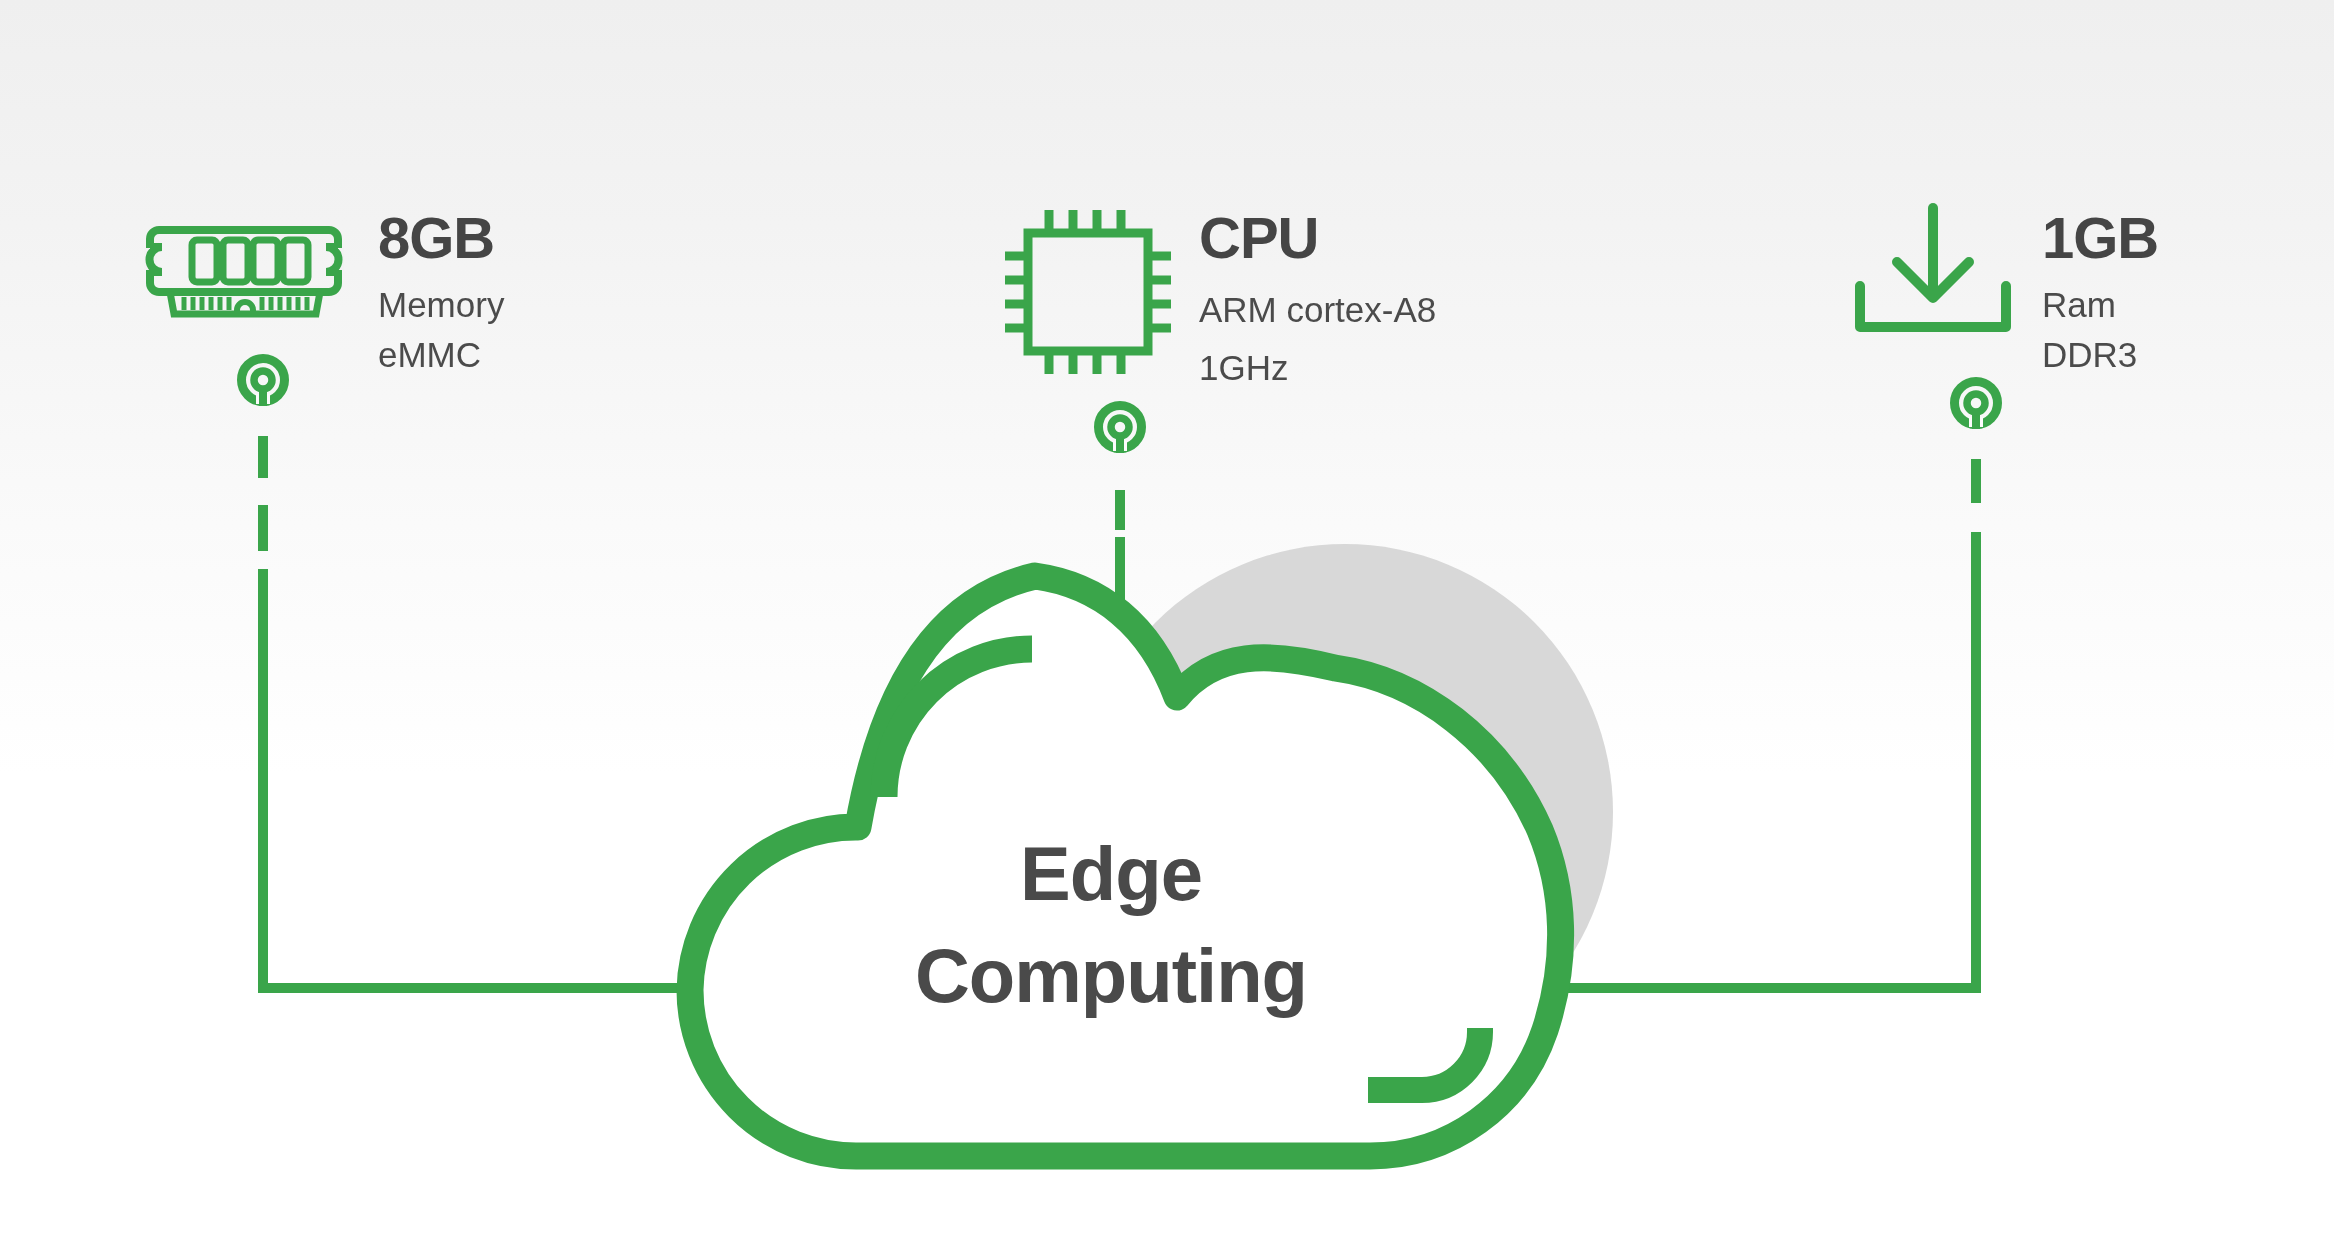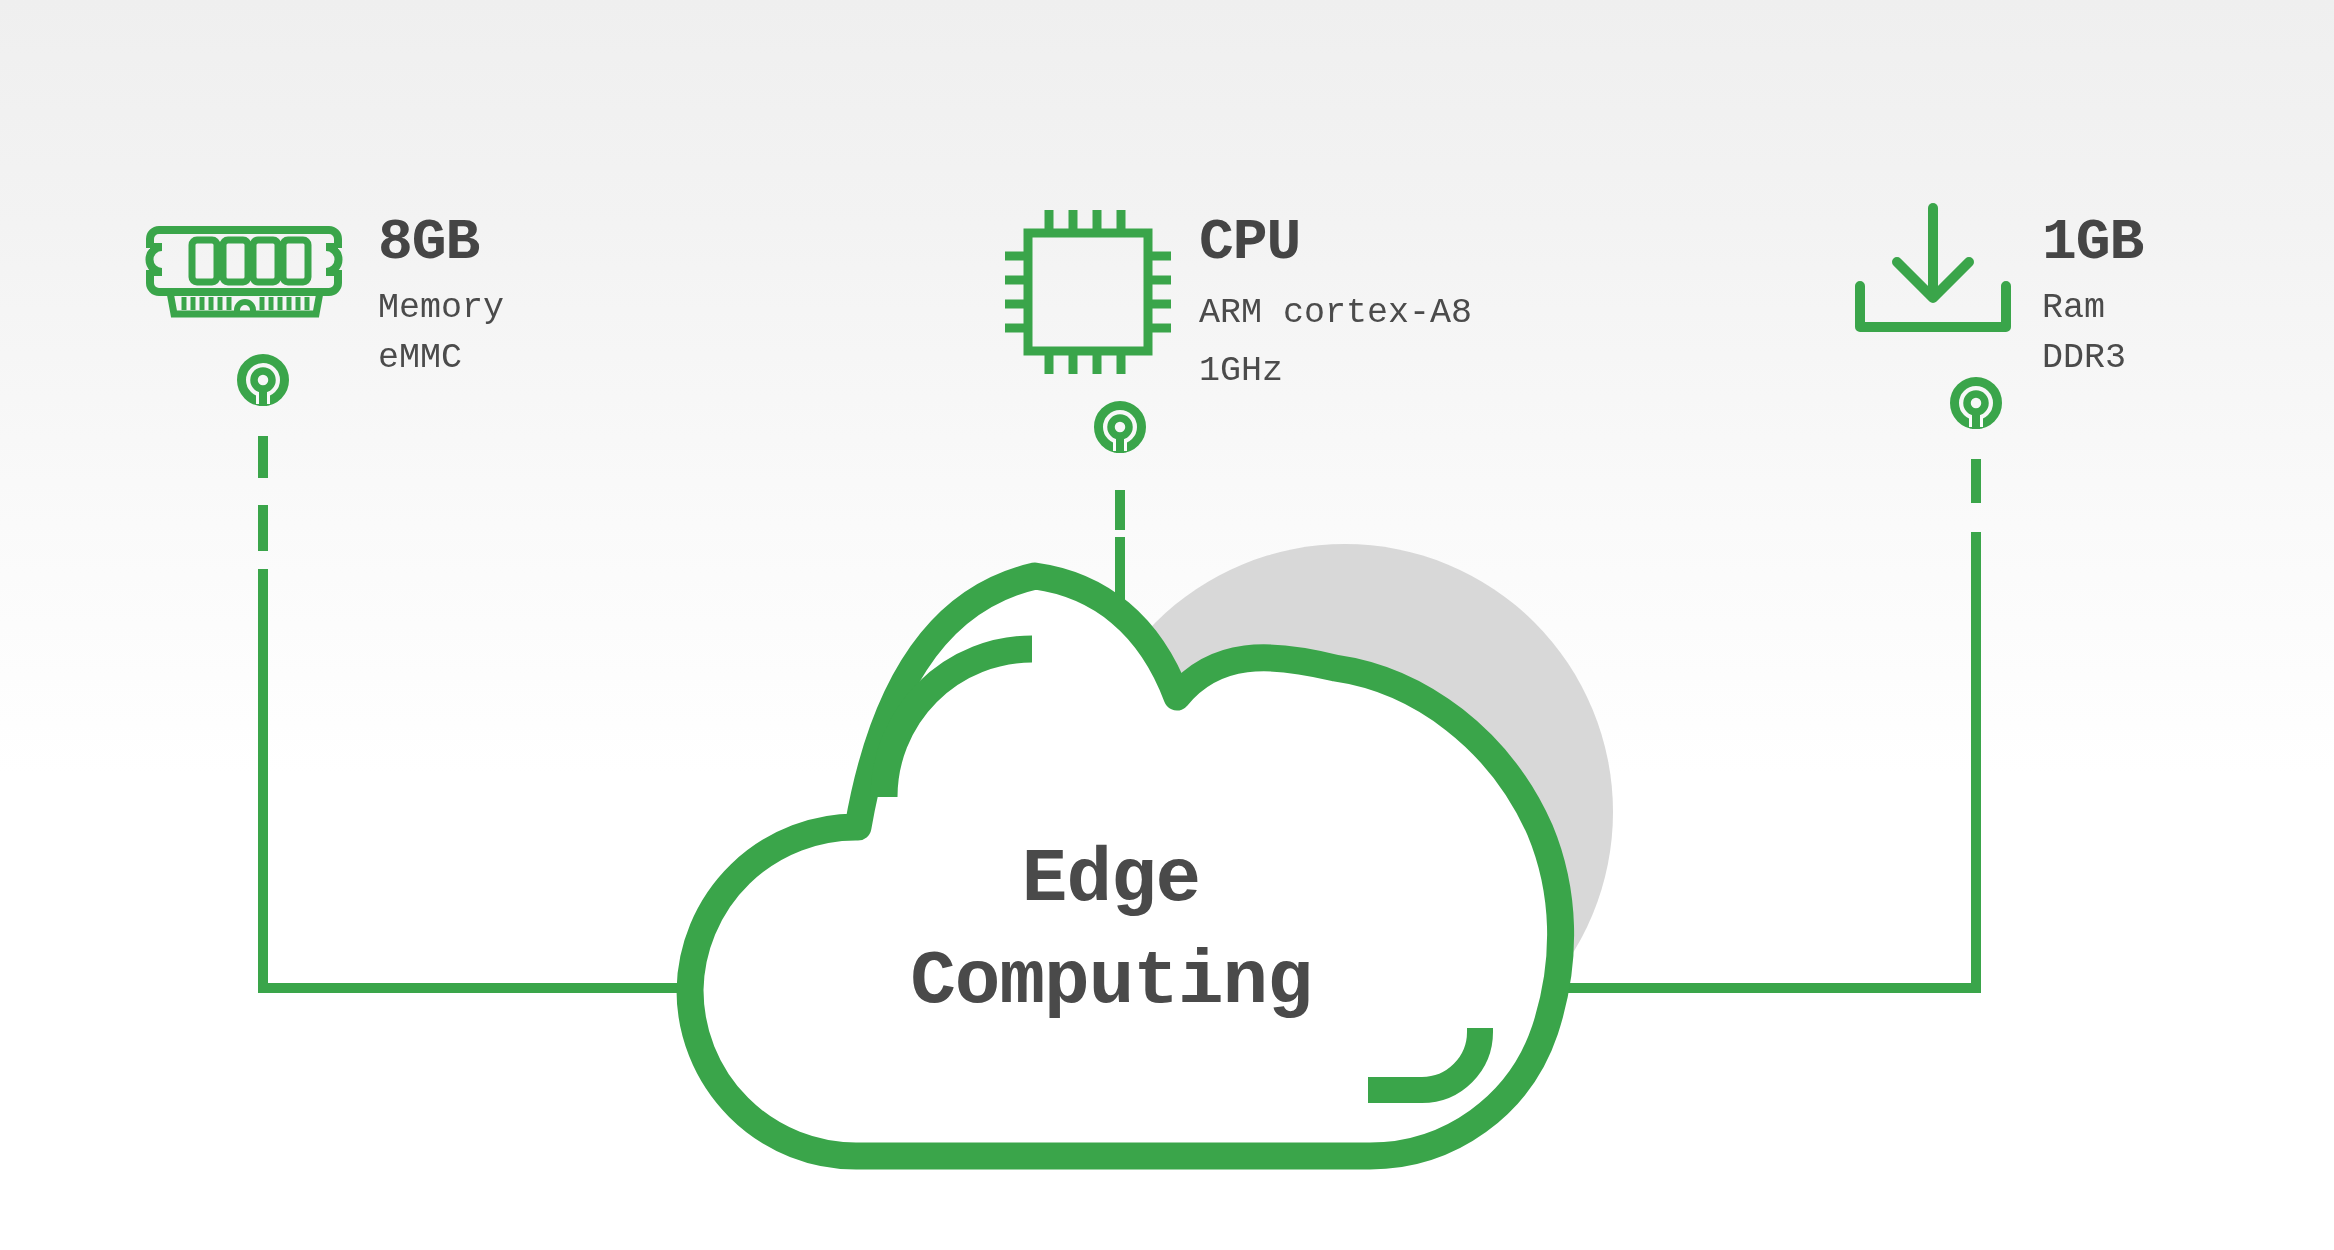--- a/index.html
+++ b/index.html
@@ -1,20 +1,20 @@
 <!DOCTYPE html>
 <html><head>
 <meta charset="utf-8">
 <style>
   html,body{margin:0;padding:0;background:#fff;}
   .stage{
     position:relative;
     width:2334px;height:1250px;
     background:linear-gradient(180deg,#efefef 0%,#f3f3f3 18%,#fafafa 42%,#ffffff 62%,#ffffff 100%);
-    font-family:Liberation Mono, monospace;
+    font-family:Liberation Sans, sans-serif;
     overflow:hidden;
   }
   svg{display:block;}
   .green-stroke{stroke:#3aa54a;fill:none;}
   .cloud-body{fill:#ffffff;stroke:#3aa54a;stroke-width:27;stroke-linejoin:round;}
   .conn{stroke:#3aa54a;stroke-width:10;fill:none;}
   .big-label{font-size:58px;font-weight:bold;fill:#454545;letter-spacing:-1px;}
   .sub-label{font-size:35px;font-weight:normal;fill:#4b4b4b;}
   .cloud-label{font-size:76px;font-weight:bold;fill:#4a4a4a;text-anchor:middle;letter-spacing:-1px;}
 </style>

